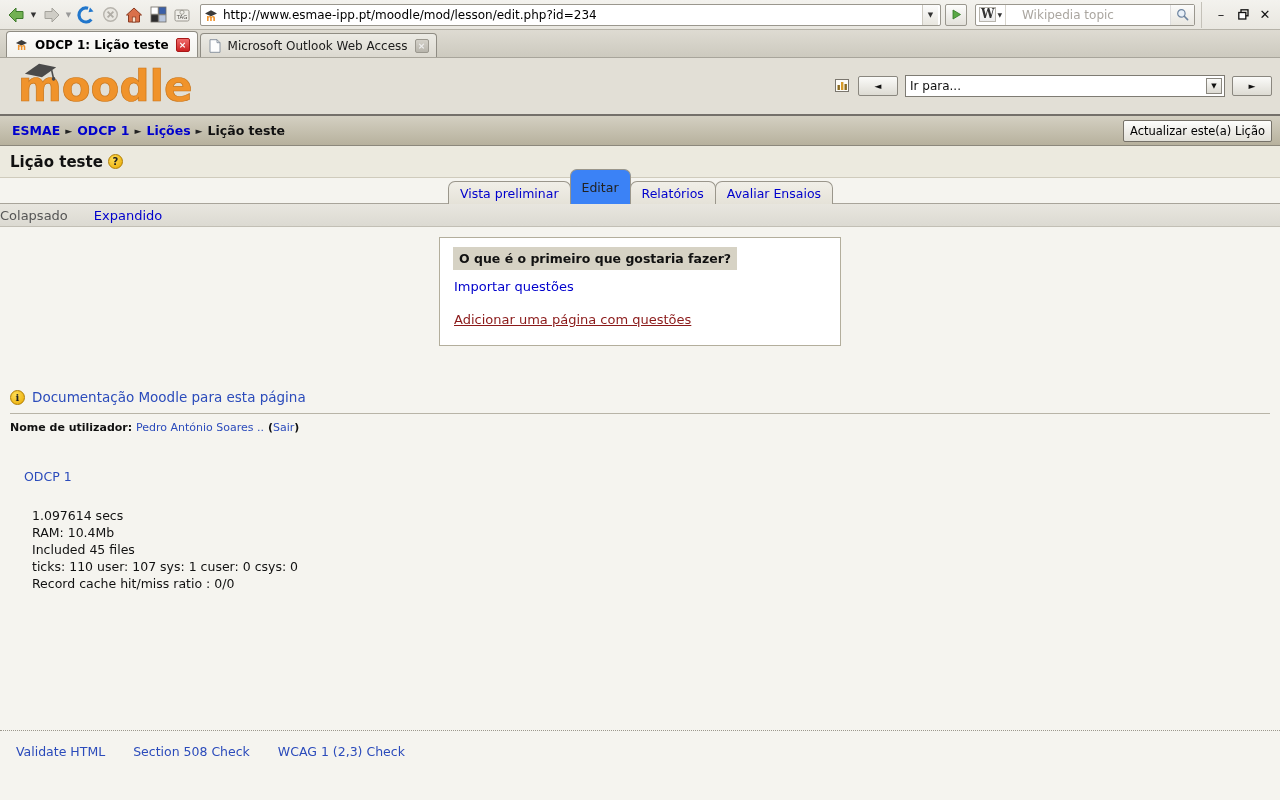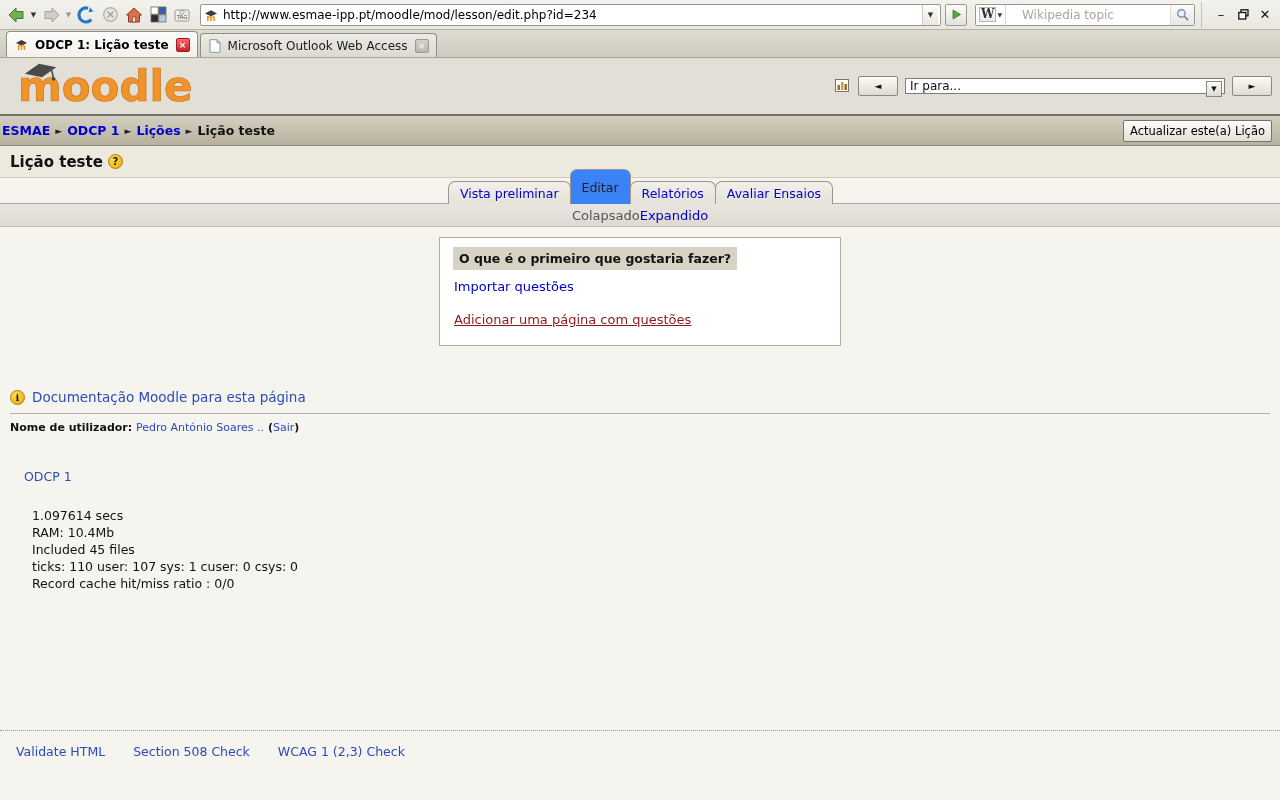--- a/index.html
+++ b/index.html
@@ -204,21 +204,21 @@
   }
   .arrow-btn {
     width: 40px; height: 20px;
     border: 1px solid #8a877f;
     background: linear-gradient(to bottom,#fbfbf9,#dddbd3);
     border-radius: 2px;
     display: flex; align-items: center; justify-content: center;
     font-size: 9px; color: #111;
   }
   .jumpmenu {
-    width: 320px; height: 16px;
+    width: 320px; height: 22px;
     border: 1px solid #7e7b73;
     background: #fff;
     display: flex; align-items: center;
     font-size: 12px;
     color: #111;
     padding-left: 4px;
     position: relative;
   }
   .jumpmenu-caret {
     position: absolute; right: 2px; top: 2px;
@@ -228,21 +228,21 @@
     display: flex; align-items: center; justify-content: center;
     font-size: 7px;
   }
 
   .breadcrumb-bar {
     height: 30px;
     background: linear-gradient(to bottom,#d4d0c2 0%, #b7b19d 100%);
     border-bottom: 1px solid #8c887c;
     display: flex;
     align-items: center;
-    padding: 0 8px 0 2px;
+    padding: 0 8px 0 12px;
     position: relative;
   }
   .crumb { font-size: 12.5px; font-weight: bold; }
   .crumb a, .crumb-link { color: #0000cc; text-decoration: none; }
   .crumb-sep { color: #222; margin: 0 5px; font-size: 9px; }
   .crumb-current { color: #111; font-weight: bold; font-size: 12.5px; }
   .update-btn {
     margin-left: auto;
     border: 1px solid #767269;
     background: linear-gradient(to bottom,#fdfdfc,#e2e0d8);
@@ -307,21 +307,21 @@
     height: 35px;
     margin-top: 37px;
   }
   .subtabs-row {
     height: 24px;
     background: linear-gradient(to bottom,#e8e6df,#dcdad2);
     border-top: 1px solid #a8a49a;
     border-bottom: 1px solid #c2bfb5;
     display: flex;
     align-items: center;
-    justify-content: center;
+    gap: 26px;
     margin-top: -1px;
   }
   .subtab { font-size: 13px; }
   .subtab.current { color: #555; }
   .subtab.link { color: #0000cc; }
 
   .content-area {
     padding-top: 10px;
     position: relative;
     min-height: 150px;

